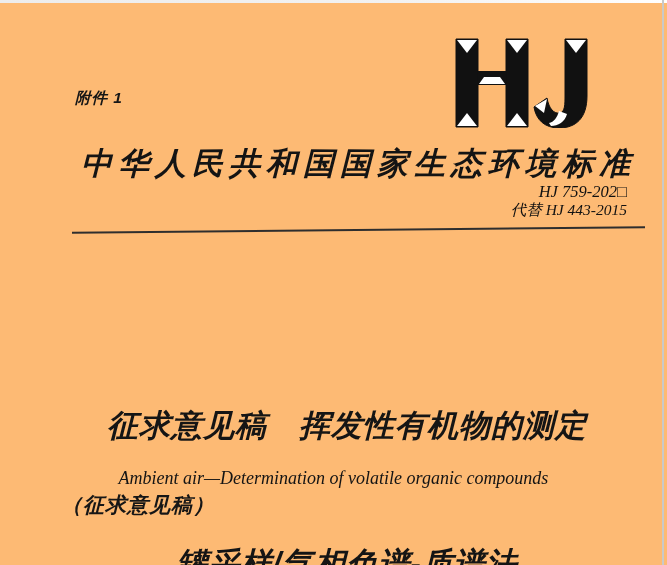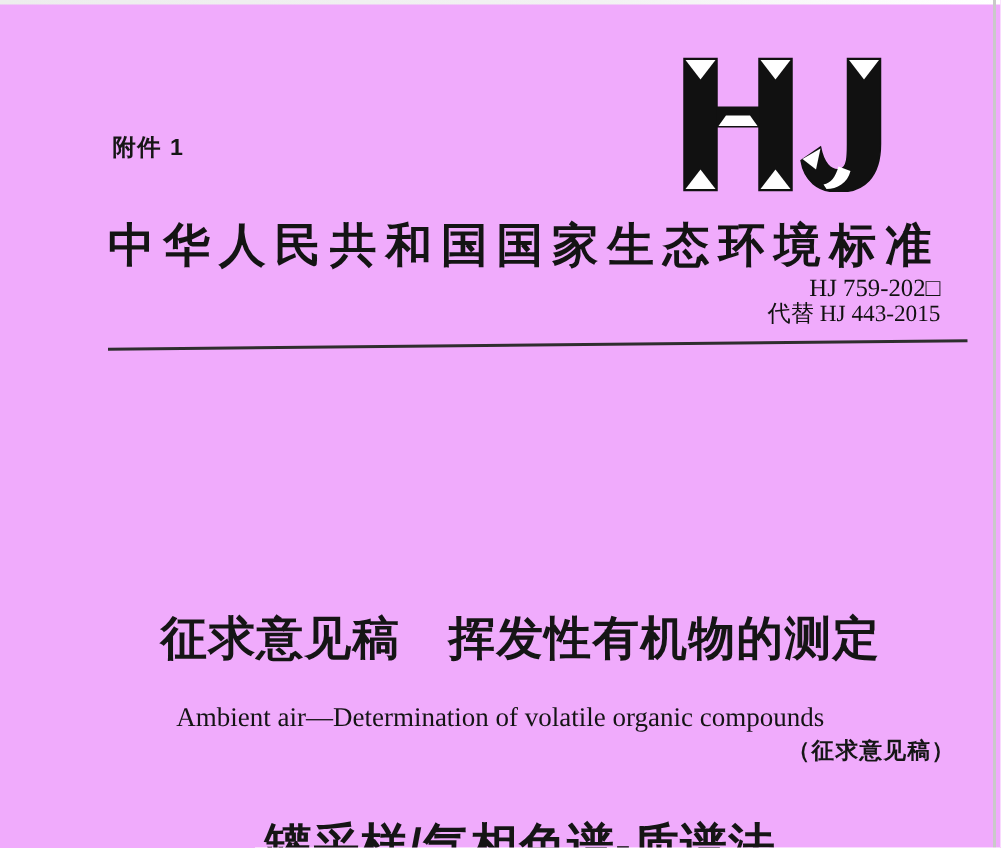--- a/index.html
+++ b/index.html
@@ -7,23 +7,24 @@
     padding: 0;
     width: 667px;
     height: 565px;
     background: #ffffff;
     overflow: hidden;
   }
   .page {
     position: relative;
     width: 667px;
     height: 565px;
-    background: #f0abfc;
+    background: #fdba74;
     font-family: "Liberation Serif", "DejaVu Serif", serif;
     color: #1b1b1b;
+    font-style: italic;
   }
   
   .scan-edge-top {
     position: absolute;
     left: 0; top: 0;
     width: 667px; height: 3px;
     background: linear-gradient(to right, #ededed, #f2f2f2 60%, #ffffff);
   }
   .scan-edge-right {
     position: absolute;
@@ -43,21 +44,21 @@
   .hj-logo {
     position: absolute;
     left: 455px; top: 38px;
     width: 134px; height: 90px;
   }
   .hj-logo svg { display: block; width: 100%; height: 100%; }
   .org-title {
     position: absolute;
     left: 72px; top: 143px;
     width: 573px;
-    text-align: left;
+    text-align: center;
     white-space: nowrap;
     font-family: "Liberation Serif", "DejaVu Serif", serif;
     font-size: 31px;
     font-weight: bold;
     letter-spacing: 6px;
     color: #141414;
   }
   .std-numbers {
     position: absolute;
     top: 183px; right: 40px;
@@ -94,25 +95,25 @@
     text-align: center;
     font-family: "Liberation Serif", "DejaVu Serif", serif;
     font-size: 18px;
     color: #141414;
     white-space: nowrap;
   }
   .title-en.line1 { top: 420px; margin-top: 48px; }
   .title-en.line2 { top: 458px; }
   .draft-note {
     position: absolute;
-    left: 79px; top: 491px;
+    left: 61px; top: 491px;
     width: 558px;
-    text-align: right;
+    text-align: left;
     font-family: "Liberation Sans", "DejaVu Sans", sans-serif;
-    font-size: 15px;
+    font-size: 21px;
     font-weight: 600;
     letter-spacing: 1px;
     color: #161616;
   }
 </style>
 </head>
 <body>
 
 <div class="page">
 

